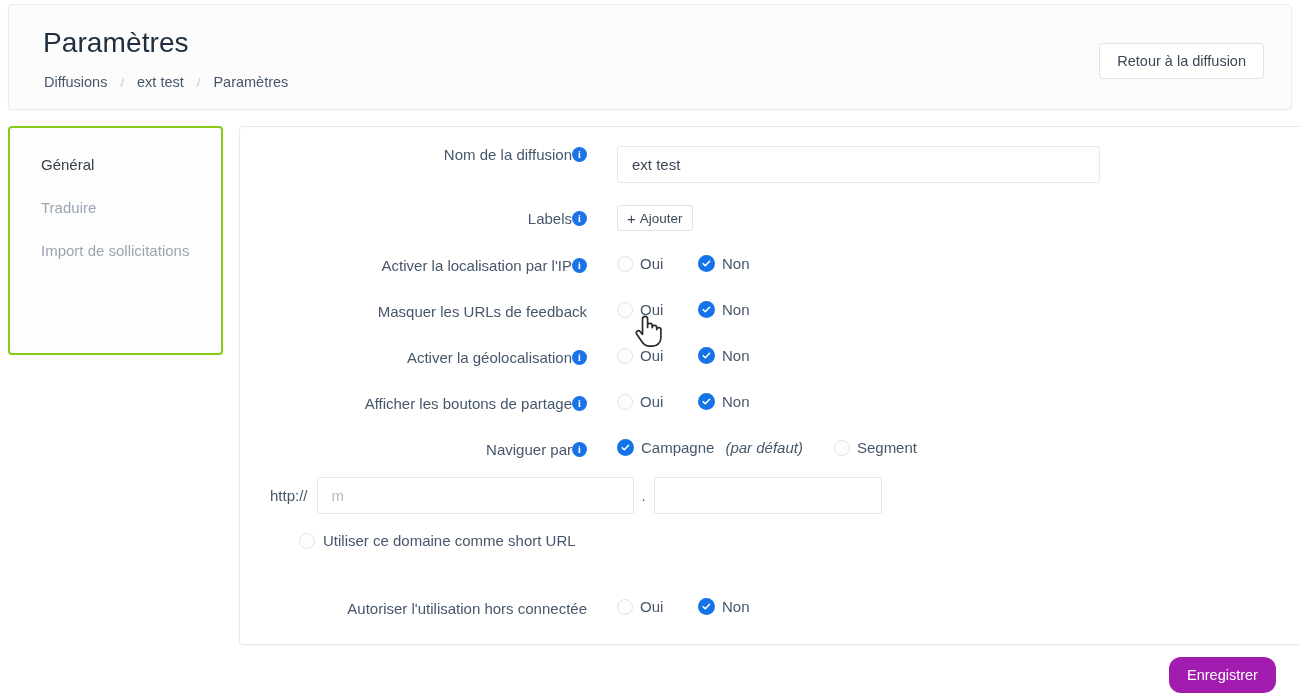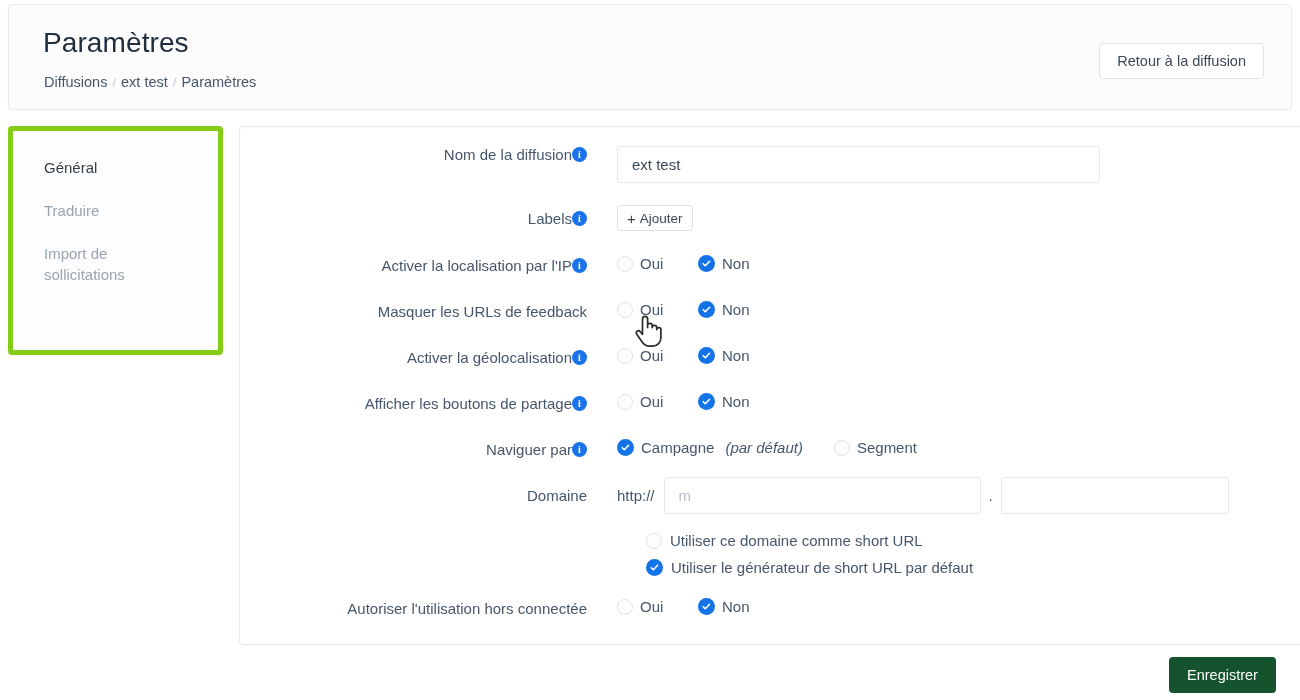--- a/index.html
+++ b/index.html
@@ -39,21 +39,21 @@
     letter-spacing: 0.1px;
   }
   .breadcrumb {
     position: absolute;
     left: 35px;
     top: 69px;
     font-size: 14.5px;
     color: #5a6b7d;
     display: flex;
     align-items: center;
-    gap: 5px;
+    gap: 13px;
   }
   .breadcrumb .crumb {
     color: #46576b;
   }
   .breadcrumb .crumb.current {
     color: #46576b;
   }
   .breadcrumb .sep {
     color: #c0c8d2;
     font-size: 13px;
@@ -76,21 +76,21 @@
   }
 
   
   .sidebar-card {
     position: absolute;
     left: 8px;
     top: 126px;
     width: 215px;
     height: 229px;
     background: #fdfdfd;
-    border: 5px solid #84cc16;
+    border: 2px solid #84cc16;
     border-radius: 4px;
     box-sizing: border-box;
     box-shadow: 0 1px 2px rgba(0,0,0,0.03);
     padding-top: 26px;
   }
   .side-item {
     font-size: 15px;
     line-height: 21px;
     color: #9aa5b1;
     padding: 0 31px;
@@ -247,23 +247,23 @@
     cursor: pointer;
   }
 
   
   .save-button {
     position: absolute;
     left: 1169px;
     top: 657px;
     width: 107px;
     height: 36px;
-    background: #14532d;
+    background: #a21caf;
     border: none;
-    border-radius: 4px;
+    border-radius: 12px;
     color: #ffffff;
     font-size: 14.5px;
     font-family: "Liberation Sans", sans-serif;
     cursor: pointer;
     display: flex;
     align-items: center;
     justify-content: center;
   }
 
   
@@ -448,42 +448,31 @@
         <span class="italic">(par défaut)</span>
       </span>
       <span class="opt" style="margin-left:31px;">
         <span class="radio-off"></span>
         <span>Segment</span>
       </span>
     </div>
   </div>
 
   <div class="form-row" style="top:350px;">
-    <div class="f-label" style="height:37px;">
-      <span>Domaine</span>
-    </div>
     <div class="f-control" style="flex-direction:column; align-items:flex-start;">
       <div style="display:flex; align-items:center;">
         <span class="http-prefix">http://</span>
         <div class="text-input placeholder" id="domain-input-1">m</div>
         <span class="dot-sep">.</span>
         <div class="text-input" id="domain-input-2"></div>
       </div>
       <div class="shorturl-line" style="margin-top:18px; margin-left:29px;">
         <span class="radio-off"></span>
         <span>Utiliser ce domaine comme short URL</span>
       </div>
-      <div class="shorturl-line" style="margin-top:10px; margin-left:29px;">
-        <span class="radio-on">
-          <svg width="11" height="11" viewBox="0 0 12 12">
-              <path d="M2.4 6.2 L4.7 8.5 L9.4 3.6" stroke="#ffffff" stroke-width="1.7" fill="none" stroke-linecap="round" stroke-linejoin="round"></path>
-            </svg>
-        </span>
-        <span>Utiliser le générateur de short URL par défaut</span>
-      </div>
     </div>
   </div>
 
   <div class="form-row" style="top:471px;">
     <div class="f-label" style="height:20px;">
       <span>Autoriser l'utilisation hors connectée</span>
     </div>
     <div class="f-control yesno">
       <span class="opt">
         <span class="radio-off"></span>

